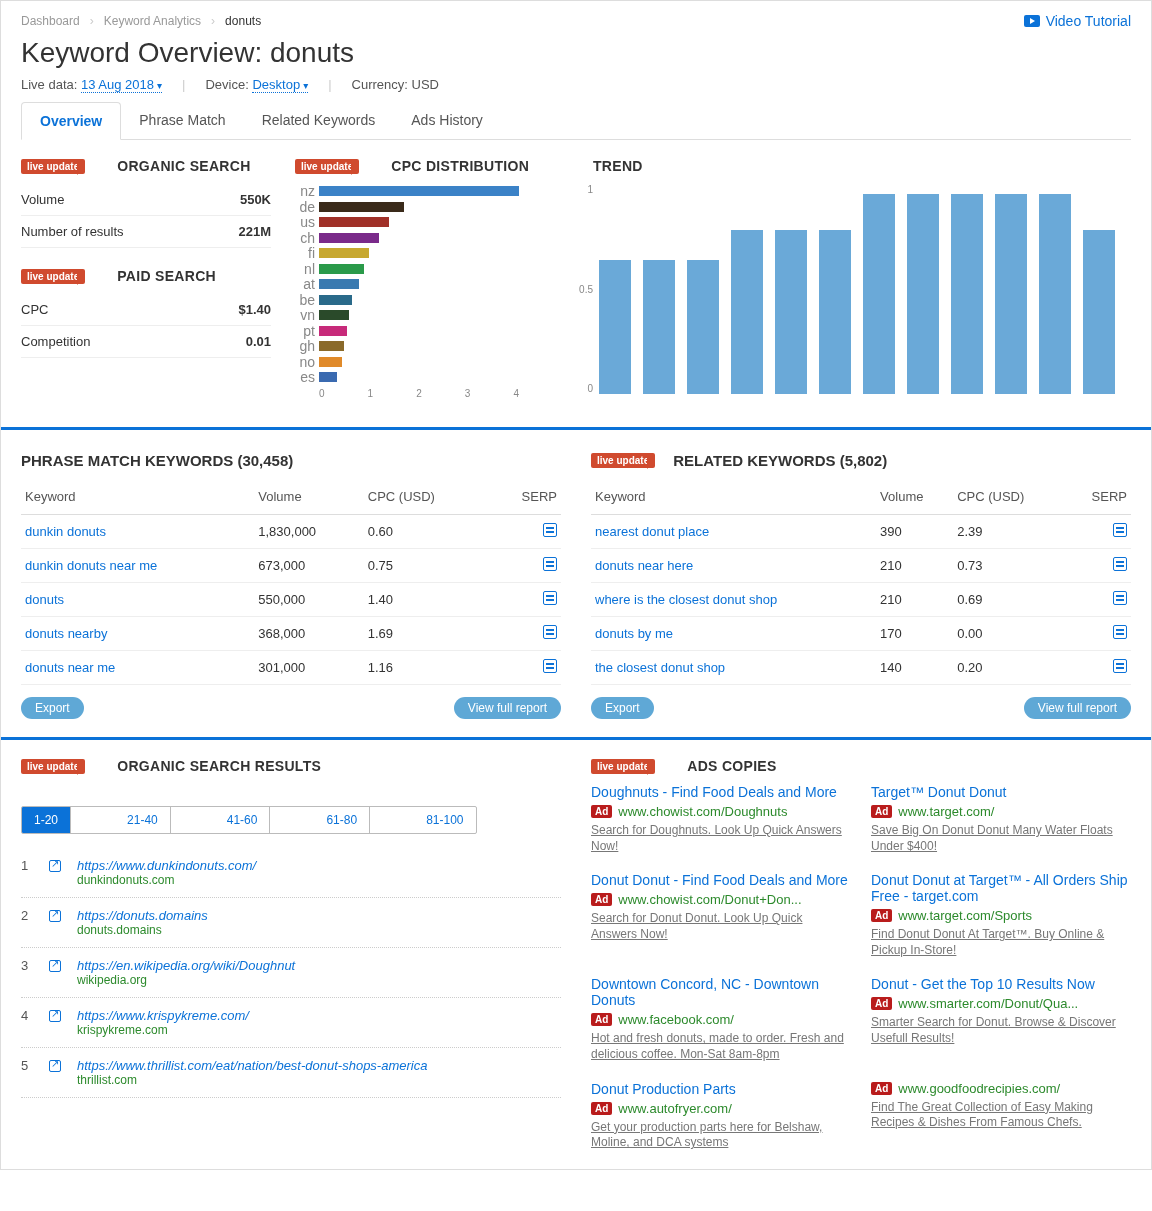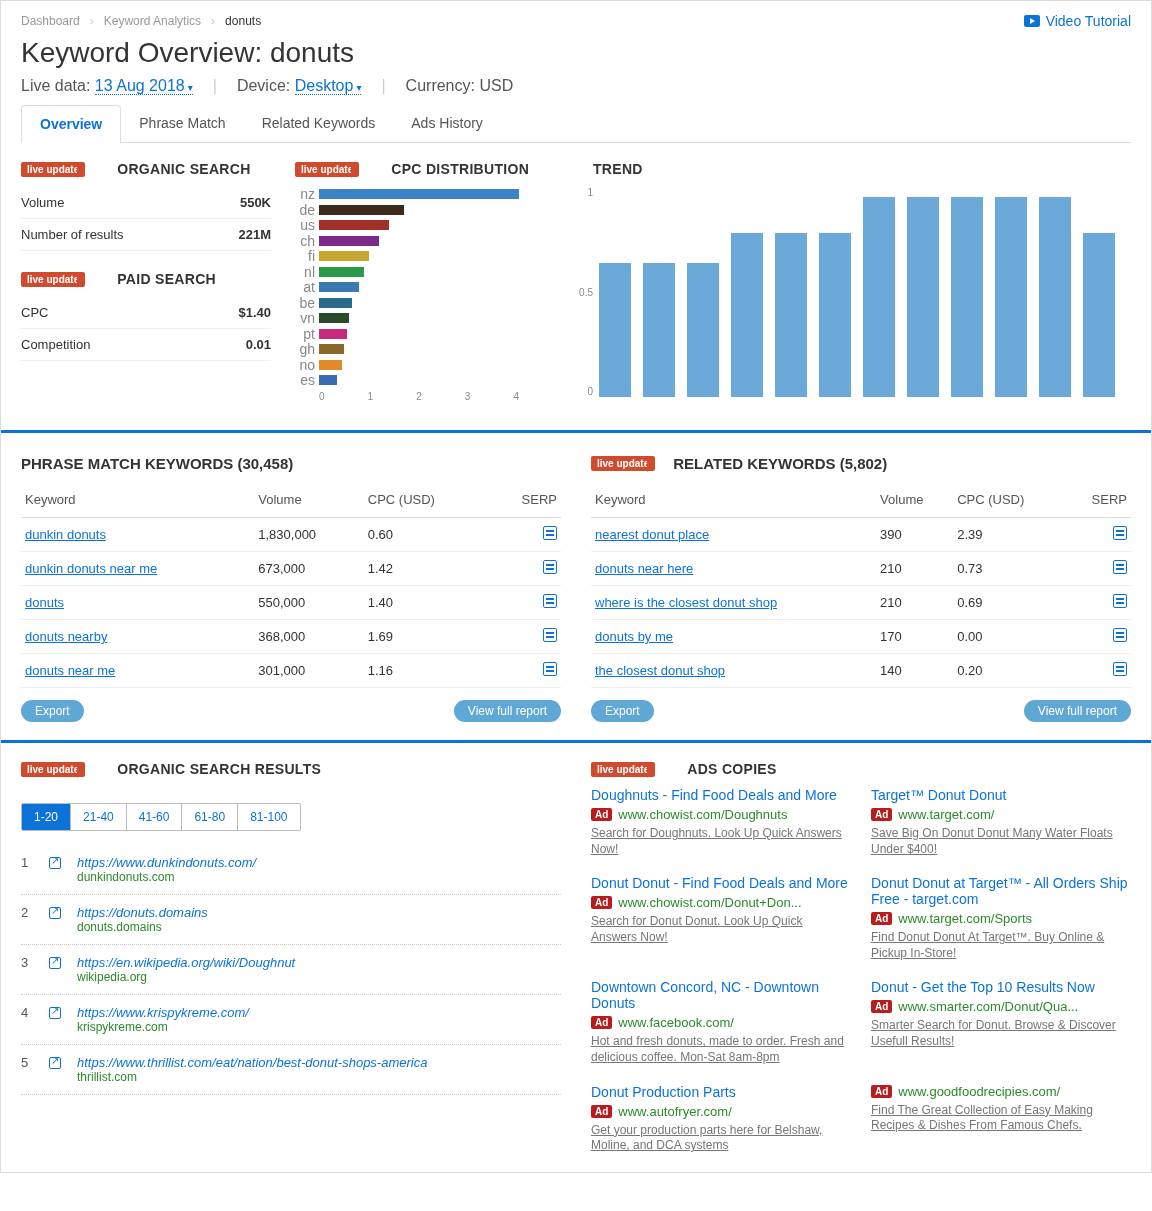--- a/index.html
+++ b/index.html
@@ -6,21 +6,21 @@
   body { font-family: -apple-system, BlinkMacSystemFont, "Segoe UI", Arial, sans-serif; font-size: 13px; color: #333; background: #fff; width: 1152px; }
   .page { border: 1px solid #ddd; }
   .header { padding: 12px 20px 0 20px; }
   .breadcrumb { display: flex; align-items: center; gap: 10px; font-size: 12px; color: #999; }
   .breadcrumb a { color: #999; cursor: pointer; }
   .breadcrumb .current { color: #333; }
   .breadcrumb .sep { color: #ccc; }
   .tutorial { float: right; color: #0b72d8; font-size: 14px; display: flex; gap: 6px; align-items: center; cursor: pointer; }
   .title { font-size: 28px; font-weight: 400; color: #333; margin: 8px 0; }
   .title .kw { color: #333; }
-  .meta { font-size: 16px; color: #555; margin: 6px 0 10px; display: flex; gap: 20px; align-items: center; }
+  .meta { font-size: 13px; color: #555; margin: 6px 0 10px; display: flex; gap: 20px; align-items: center; }
   .meta .val { color: #0b72d8; border-bottom: 1px dotted #0b72d8; cursor: pointer; }
   .meta .chev::after { content: "▾"; color: #0b72d8; margin-left: 3px; font-size: 10px; }
   .meta .pipe { color: #ccc; }
   .tabs { display: flex; border-bottom: 1px solid #ddd; margin-top: 10px; }
   .tab { padding: 10px 18px; font-size: 14px; color: #555; cursor: pointer; }
   .tab.active { color: #0b72d8; border: 1px solid #ddd; border-bottom: 1px solid #fff; margin-bottom: -1px; background: #fff; border-radius: 4px 4px 0 0; font-weight: 600; }
   .body { padding: 18px 20px; }
   .row { display: flex; gap: 24px; }
   .col1 { width: 250px; flex-shrink: 0; }
   .col2 { width: 250px; flex-shrink: 0; }
@@ -40,29 +40,29 @@
   .trend-chart { height: 210px; display: flex; align-items: flex-end; gap: 12px; padding-left: 30px; position: relative; border-left: 0; }
   .trend-bar { width: 32px; background: #6aa9d8; }
   .trend-y { position: absolute; left: 0; top: 0; height: 100%; font-size: 10px; color: #888; display:flex; flex-direction:column; justify-content:space-between; align-items:flex-end; width:24px; padding-bottom:0; }
   .divider { border-top: 3px solid #0b72d8; margin: 18px -20px; }
   .two-col { display: flex; gap: 30px; }
   .half { flex: 1; }
   .sub-h { font-size: 15px; font-weight: 700; margin: 4px 0 10px; display: flex; align-items: center; gap: 10px; }
   .data-table { width: 100%; font-size: 13px; border-collapse: collapse; }
   .data-table th { text-align: left; font-weight: 400; color: #555; padding: 10px 4px; border-bottom: 1px solid #ddd; }
   .data-table td { padding: 8px 4px; border-bottom: 1px solid #eee; }
-  .data-table .kwlink { color: #0b72d8; text-decoration: underline; cursor: pointer; }
+  .data-table .kwlink { color: #0b72d8; cursor: pointer; }
   .serp-icon { display: inline-block; width: 14px; height: 14px; border: 1.5px solid #0b72d8; border-radius: 2px; position: relative; cursor: pointer; }
   .serp-icon::before, .serp-icon::after { content: ""; position: absolute; left: 2px; right: 2px; height: 1.5px; background: #0b72d8; }
   .serp-icon::before { top: 3px; }
   .serp-icon::after { top: 7px; box-shadow: 0 -4px 0 #0b72d8; top:7px; }
   .serp-icon::after { top: 7px; }
   .btn-pill { background: #5fa8d6; color: #fff; font-size: 12px; padding: 4px 14px; border-radius: 12px; border: none; cursor: pointer; }
   .btn-row { display: flex; justify-content: space-between; margin-top: 12px; }
-  .pager { display: inline-flex; border: 1px solid #bbb; border-radius: 2px; overflow: hidden; margin: 16px 0 14px; }
+  .pager { display: inline-flex; border: 1px solid #bbb; border-radius: 2px; overflow: hidden; margin: 22px 0 14px; gap: 44px; }
   .pager .pg { padding: 6px 12px; font-size: 12px; color: #0b72d8; border-right: 1px solid #bbb; cursor: pointer; }
   .pager .pg:last-child { border-right: none; }
   .pager .pg.active { background: #0b72d8; color: #fff; }
   .serp-list { font-size: 13px; }
   .serp-item { display: flex; gap: 16px; padding: 10px 0; border-bottom: 1px dotted #ccc; align-items: flex-start; }
   .serp-item .num { color: #555; width: 12px; }
   .ext-icon { display: inline-block; width: 12px; height: 12px; border: 1.5px solid #0b72d8; border-radius: 2px; position: relative; flex-shrink: 0; margin-top: 2px; }
   .ext-icon::after { content: "↗"; position: absolute; top: -3px; left: 1px; font-size: 10px; color: #0b72d8; }
   .serp-item .url { color: #0b72d8; font-style: italic; }
   .serp-item .dom { color: #2c8a2c; font-size: 12px; }
@@ -258,21 +258,21 @@
           <tbody id="pm-body">
               <tr>
                 <td><a class="kwlink">dunkin donuts</a></td>
                 <td>1,830,000</td>
                 <td>0.60</td>
                 <td style="text-align:right"><span class="serp-icon"></span></td>
               </tr>
               <tr>
                 <td><a class="kwlink">dunkin donuts near me</a></td>
                 <td>673,000</td>
-                <td>1.42</td>
+                <td>0.75</td>
                 <td style="text-align:right"><span class="serp-icon"></span></td>
               </tr>
               <tr>
                 <td><a class="kwlink">donuts</a></td>
                 <td>550,000</td>
                 <td>1.40</td>
                 <td style="text-align:right"><span class="serp-icon"></span></td>
               </tr>
               <tr>
                 <td><a class="kwlink">donuts nearby</a></td>

